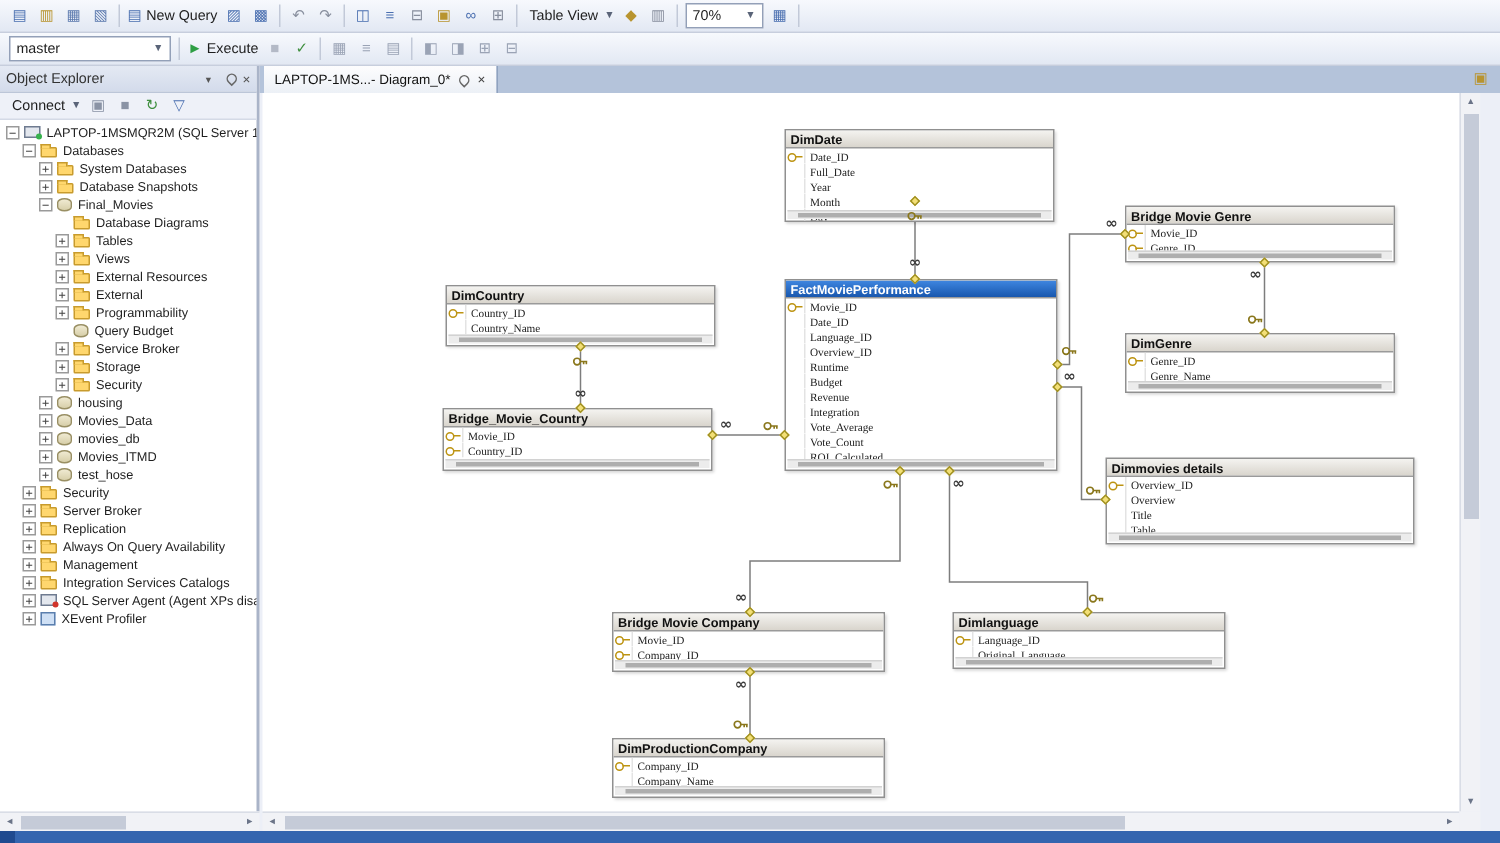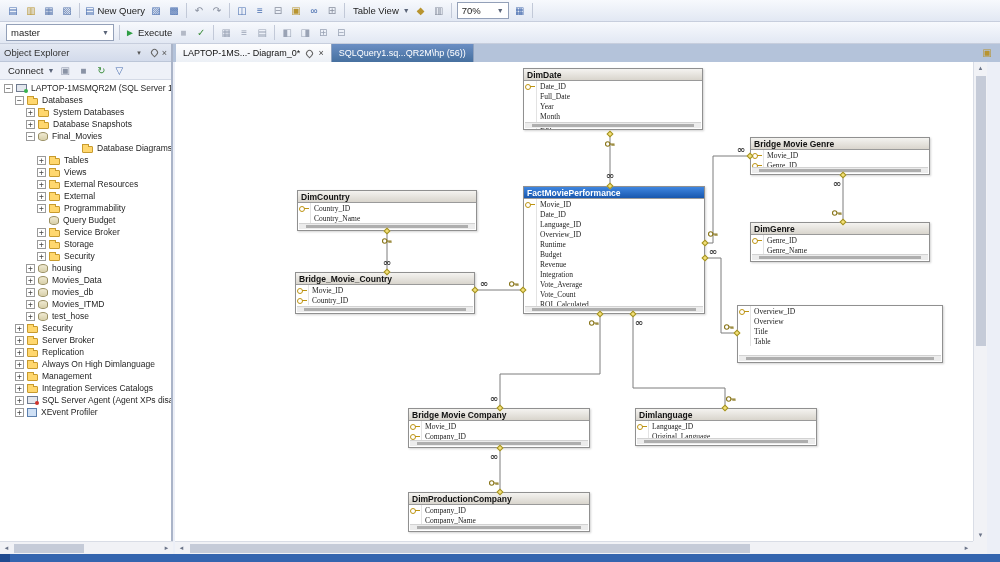--- a/index.html
+++ b/index.html
@@ -221,23 +221,20 @@
       </div>
     </div>
 
   <div id="tabstrip">
     <div id="tabs-mount" style="display:flex;height:18px;">
         <div class="tab active">
           <span>LAPTOP-1MS...- Diagram_0*</span>
           <span class="tab-pin"></span>
           <span class="tab-x">×</span>
         </div>
-        <div class="tab inactive">
-          <span>SQLQuery1.sq...QR2M\hp (56))</span>
-        </div>
       </div>
     <div id="strip-right">
         <div class="tb-btn">
           <span class="tb-g" style="color: rgb(184, 148, 47);">▣</span>
         </div>
       </div>
   </div>
 
   <div id="oe">
     <div id="oe-header">
@@ -285,21 +282,21 @@
         <div class="tree-row" style="padding-left: 26px;">
           <span class="exp">+</span>
           <span class="ico folder"></span>
           <span>Database Snapshots</span>
         </div>
         <div class="tree-row" style="padding-left: 26px;">
           <span class="exp">−</span>
           <span class="ico db"></span>
           <span>Final_Movies</span>
         </div>
-        <div class="tree-row" style="padding-left: 37px; margin-left: 33px;">
+        <div class="tree-row" style="padding-left: 37px;">
           <span class="exp-sp"></span>
           <span class="ico folder"></span>
           <span>Database Diagrams</span>
         </div>
         <div class="tree-row" style="padding-left: 37px;">
           <span class="exp">+</span>
           <span class="ico folder"></span>
           <span>Tables</span>
         </div>
         <div class="tree-row" style="padding-left: 37px;">
@@ -378,21 +375,21 @@
           <span>Server Broker</span>
         </div>
         <div class="tree-row" style="padding-left: 15px;">
           <span class="exp">+</span>
           <span class="ico folder"></span>
           <span>Replication</span>
         </div>
         <div class="tree-row" style="padding-left: 15px;">
           <span class="exp">+</span>
           <span class="ico folder"></span>
-          <span>Always On High Dimlanguage</span>
+          <span>Always On Query Availability</span>
         </div>
         <div class="tree-row" style="padding-left: 15px;">
           <span class="exp">+</span>
           <span class="ico folder"></span>
           <span>Management</span>
         </div>
         <div class="tree-row" style="padding-left: 15px;">
           <span class="exp">+</span>
           <span class="ico folder"></span>
           <span>Integration Services Catalogs</span>
@@ -415,21 +412,21 @@
         <polyline points="435,72 435,124" fill="none" stroke="#7d7d7d" stroke-width="1"></polyline>
         <polyline points="212,169 212,210" fill="none" stroke="#7d7d7d" stroke-width="1"></polyline>
         <polyline points="300,228 348,228" fill="none" stroke="#7d7d7d" stroke-width="1"></polyline>
         <polyline points="575,94 538,94 538,181 530,181" fill="none" stroke="#7d7d7d" stroke-width="1"></polyline>
         <polyline points="668,113 668,160" fill="none" stroke="#7d7d7d" stroke-width="1"></polyline>
         <polyline points="530,196 546,196 546,271 562,271" fill="none" stroke="#7d7d7d" stroke-width="1"></polyline>
         <polyline points="425,252 425,312 325,312 325,346" fill="none" stroke="#7d7d7d" stroke-width="1"></polyline>
         <polyline points="458,252 458,326 550,326 550,346" fill="none" stroke="#7d7d7d" stroke-width="1"></polyline>
         <polyline points="325,386 325,430" fill="none" stroke="#7d7d7d" stroke-width="1"></polyline>
       </svg>
-      <div class="dg-table" style="left: 348px; top: 6px; width: 180px; height: 62px; text-align: center;">
+      <div class="dg-table" style="left: 348px; top: 24px; width: 180px; height: 62px; text-align: center;">
         <div class="dg-head">
           <span>DimDate</span>
         </div>
         <div class="dg-row">
           <div class="dg-keycell">
             <span class="pk"></span>
           </div>
           <span class="dg-fname">Date_ID</span>
         </div>
         <div class="dg-row">
@@ -564,20 +561,23 @@
         </div>
         <div class="dg-row">
           <div class="dg-keycell">
             <span class="pk"></span>
           </div>
           <span class="dg-fname">Country_ID</span>
         </div>
         <div class="dg-sb"></div>
       </div>
       <div class="dg-table" style="left: 562px; top: 243px; width: 206px; height: 58px;">
+        <div class="dg-head">
+          <span>Dimmovies details</span>
+        </div>
         <div class="dg-row">
           <div class="dg-keycell">
             <span class="pk"></span>
           </div>
           <span class="dg-fname">Overview_ID</span>
         </div>
         <div class="dg-row">
           <div class="dg-keycell"></div>
           <span class="dg-fname">Overview</span>
         </div>

